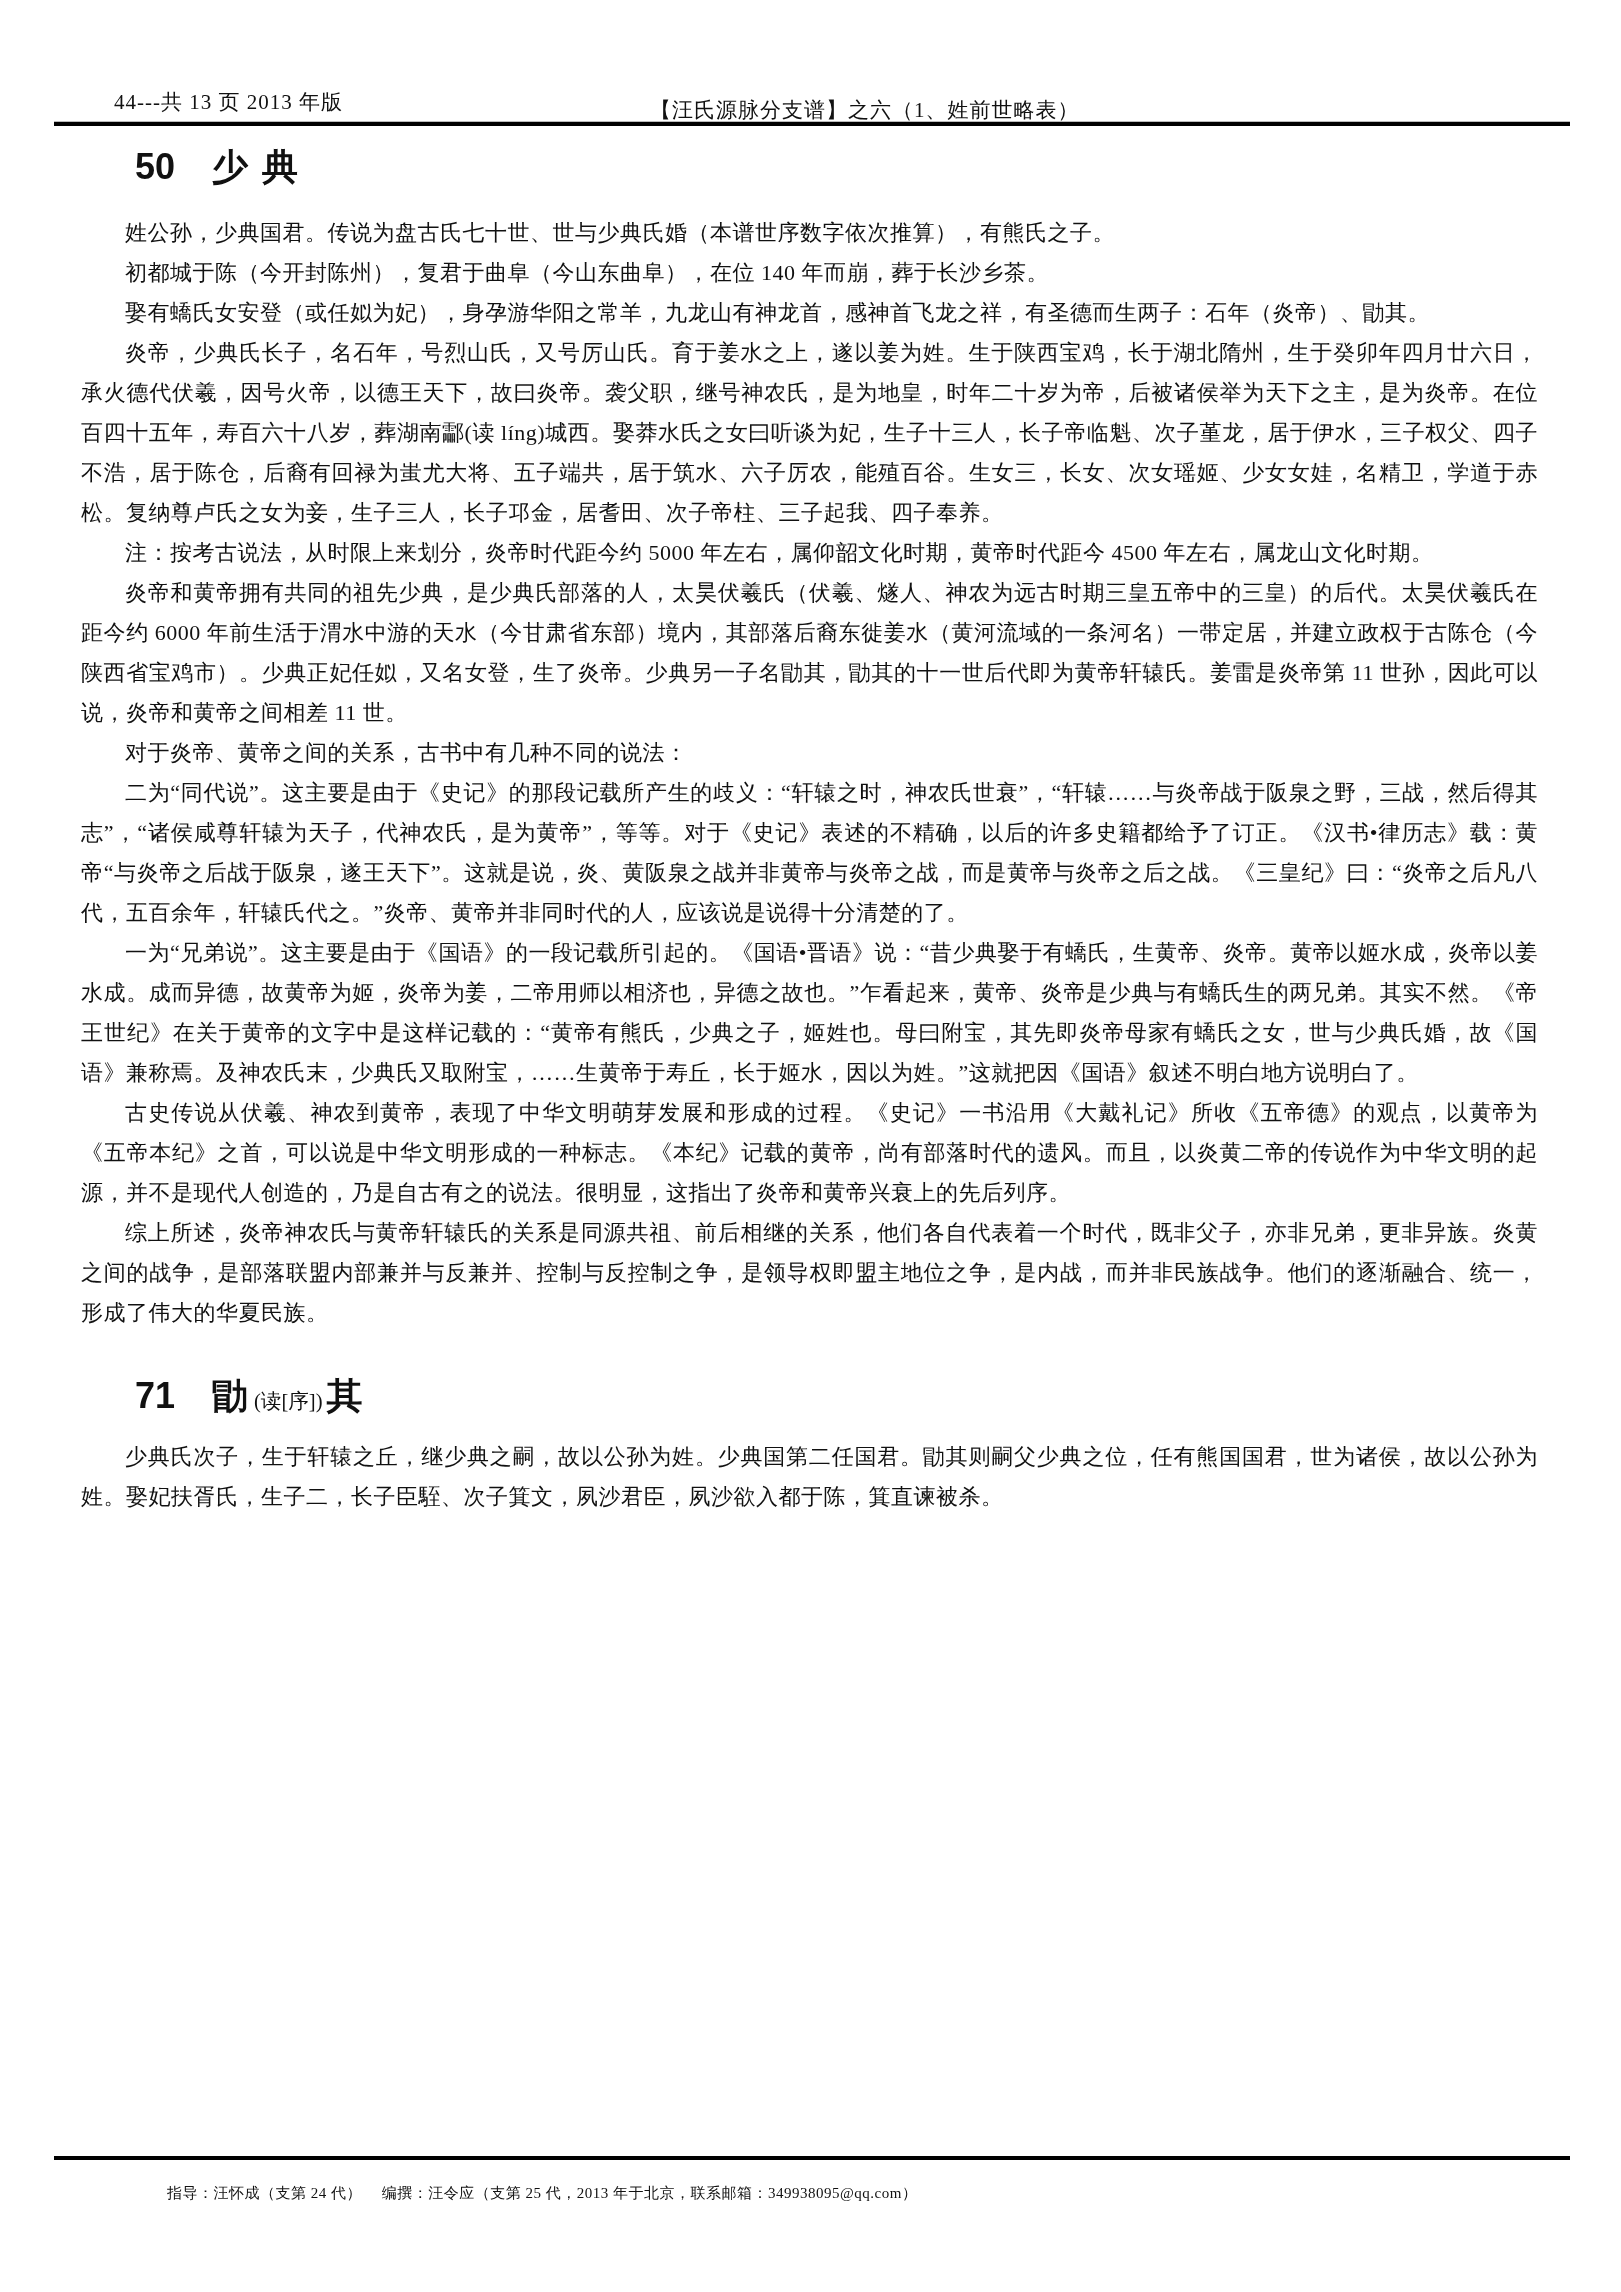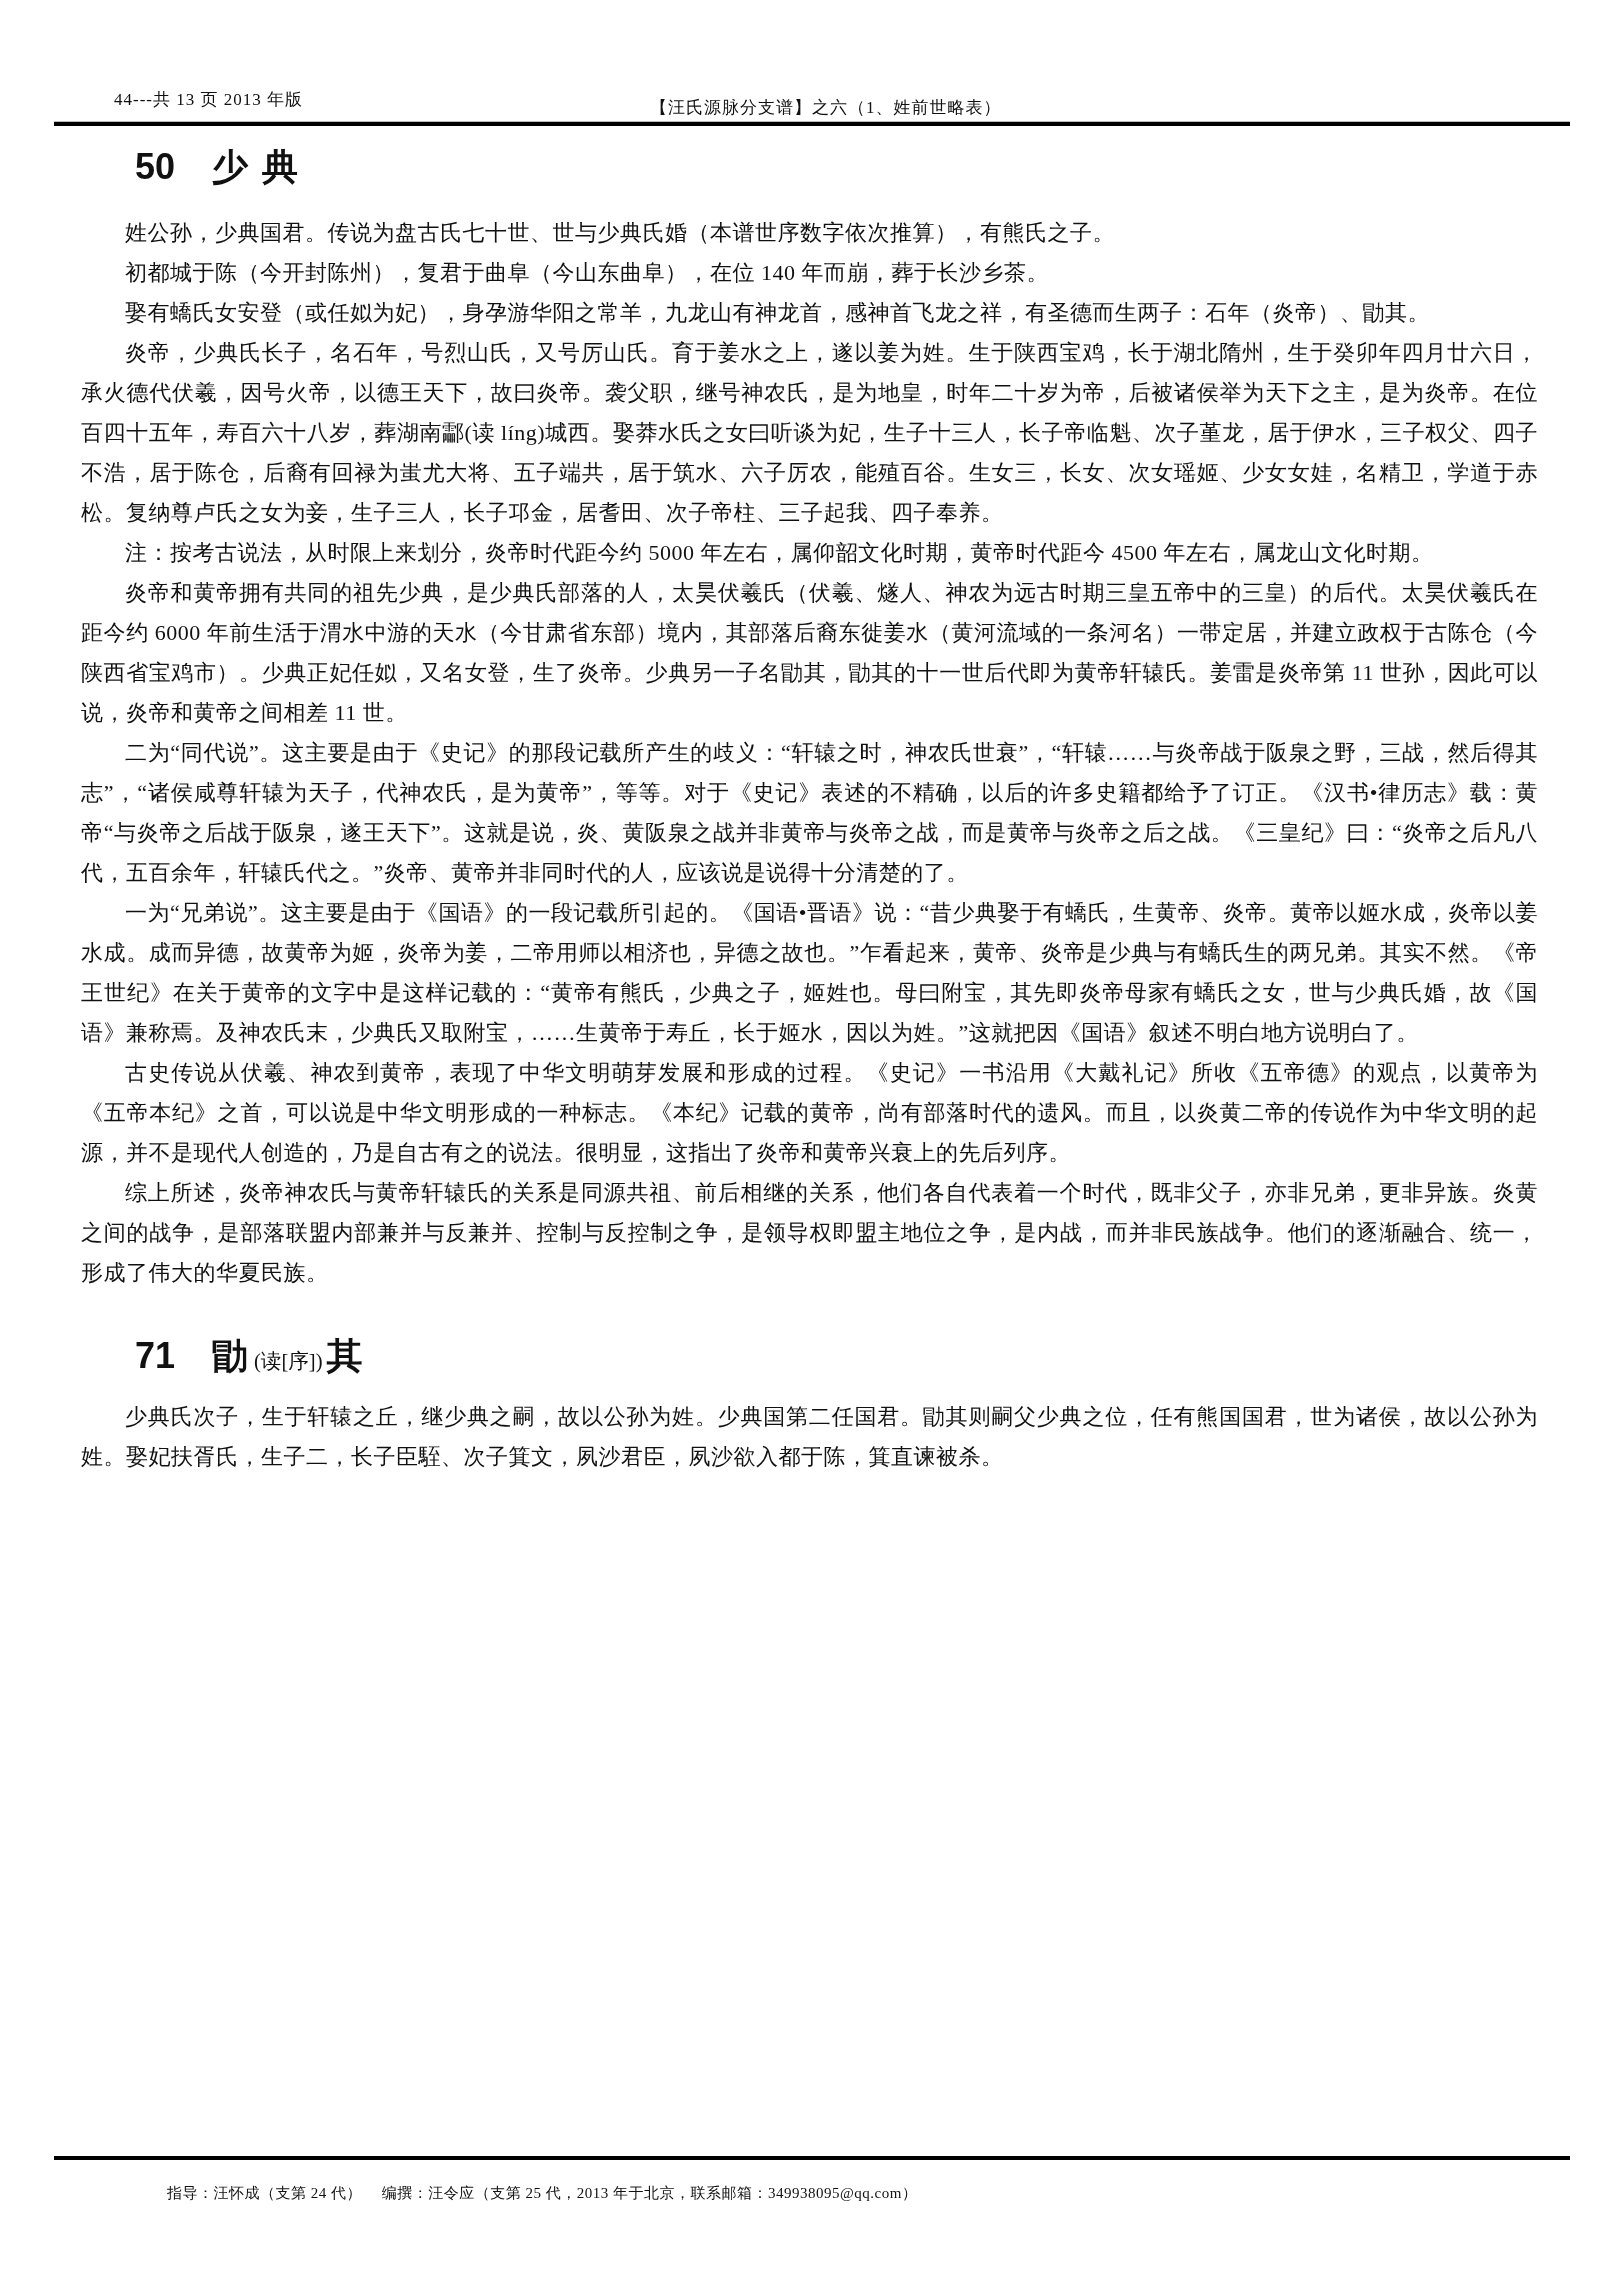--- a/index.html
+++ b/index.html
@@ -6,21 +6,21 @@
   .page {
     position:relative;
     width:1621px; height:2293px;
     margin:0 auto;
     background:#ffffff;
     color:#111;
     font-family:"Liberation Serif","DejaVu Serif",serif;
     overflow:hidden;
   }
   
-  .header { position:absolute; top:88px; left:0; width:1621px; height:33px; font-size:17px; }
+  .header { position:absolute; top:88px; left:0; width:1621px; height:33px; font-size:21px; }
   .header-left  { position:absolute; left:114px; top:0; letter-spacing:1px; }
   .header-right { position:absolute; left:650px; top:8px; letter-spacing:1px;font-family:Liberation Serif, serif; }
   .header-rule  { position:absolute; top:121px; left:54px; width:1516px; height:3.9px;
                   background:#000; border-top:1px solid #bbb; }
   
   .content { position:absolute; top:135px; left:81px; width:1457px; }
   .sec-title {
     font-family:"Liberation Sans","DejaVu Sans",sans-serif;
     font-weight:bold; font-size:36px; line-height:43px;
     padding-left:54px; margin:9.8px 0 25.5px 0;
@@ -59,20 +59,21 @@
     <div class="sec-title">
       <span class="num">50</span><span>少 典</span>
     </div>
 
     <p class="para">姓公孙，少典国君。传说为盘古氏七十世、世与少典氏婚（本谱世序数字依次推算），有熊氏之子。</p>
     <p class="para">初都城于陈（今开封陈州），复君于曲阜（今山东曲阜），在位 140 年而崩，葬于长沙乡茶。</p>
     <p class="para">娶有蟜氏女安登（或任姒为妃），身孕游华阳之常羊，九龙山有神龙首，感神首飞龙之祥，有圣德而生两子：石年（炎帝）、勖其。</p>
     <p class="para">炎帝，少典氏长子，名石年，号烈山氏，又号厉山氏。育于姜水之上，遂以姜为姓。生于陕西宝鸡，长于湖北隋州，生于癸卯年四月廿六日，承火德代伏羲，因号火帝，以德王天下，故曰炎帝。袭父职，继号神农氏，是为地皇，时年二十岁为帝，后被诸侯举为天下之主，是为炎帝。在位百四十五年，寿百六十八岁，葬湖南酃(读 líng)城西。娶莽水氏之女曰听谈为妃，生子十三人，长子帝临魁、次子堇龙，居于伊水，三子权父、四子不浩，居于陈仓，后裔有回禄为蚩尤大将、五子端共，居于筑水、六子厉农，能殖百谷。生女三，长女、次女瑶姬、少女女娃，名精卫，学道于赤松。复纳尊卢氏之女为妾，生子三人，长子邛金，居耆田、次子帝柱、三子起我、四子奉养。</p>
     <p class="para">注：按考古说法，从时限上来划分，炎帝时代距今约 5000 年左右，属仰韶文化时期，黄帝时代距今 4500 年左右，属龙山文化时期。</p>
     <p class="para">炎帝和黄帝拥有共同的祖先少典，是少典氏部落的人，太昊伏羲氏（伏羲、燧人、神农为远古时期三皇五帝中的三皇）的后代。太昊伏羲氏在距今约 6000 年前生活于渭水中游的天水（今甘肃省东部）境内，其部落后裔东徙姜水（黄河流域的一条河名）一带定居，并建立政权于古陈仓（今陕西省宝鸡市）。少典正妃任姒，又名女登，生了炎帝。少典另一子名勖其，勖其的十一世后代即为黄帝轩辕氏。姜雷是炎帝第 11 世孙，因此可以说，炎帝和黄帝之间相差 11 世。</p>
+    <p class="para">对于炎帝、黄帝之间的关系，古书中有几种不同的说法：</p>
     <p class="para">二为“同代说”。这主要是由于《史记》的那段记载所产生的歧义：“轩辕之时，神农氏世衰”，“轩辕……与炎帝战于阪泉之野，三战，然后得其志”，“诸侯咸尊轩辕为天子，代神农氏，是为黄帝”，等等。对于《史记》表述的不精确，以后的许多史籍都给予了订正。《汉书•律历志》载：黄帝“与炎帝之后战于阪泉，遂王天下”。这就是说，炎、黄阪泉之战并非黄帝与炎帝之战，而是黄帝与炎帝之后之战。《三皇纪》曰：“炎帝之后凡八代，五百余年，轩辕氏代之。”炎帝、黄帝并非同时代的人，应该说是说得十分清楚的了。</p>
     <p class="para">一为“兄弟说”。这主要是由于《国语》的一段记载所引起的。《国语•晋语》说：“昔少典娶于有蟜氏，生黄帝、炎帝。黄帝以姬水成，炎帝以姜水成。成而异德，故黄帝为姬，炎帝为姜，二帝用师以相济也，异德之故也。”乍看起来，黄帝、炎帝是少典与有蟜氏生的两兄弟。其实不然。《帝王世纪》在关于黄帝的文字中是这样记载的：“黄帝有熊氏，少典之子，姬姓也。母曰附宝，其先即炎帝母家有蟜氏之女，世与少典氏婚，故《国语》兼称焉。及神农氏末，少典氏又取附宝，……生黄帝于寿丘，长于姬水，因以为姓。”这就把因《国语》叙述不明白地方说明白了。</p>
     <p class="para">古史传说从伏羲、神农到黄帝，表现了中华文明萌芽发展和形成的过程。《史记》一书沿用《大戴礼记》所收《五帝德》的观点，以黄帝为《五帝本纪》之首，可以说是中华文明形成的一种标志。《本纪》记载的黄帝，尚有部落时代的遗风。而且，以炎黄二帝的传说作为中华文明的起源，并不是现代人创造的，乃是自古有之的说法。很明显，这指出了炎帝和黄帝兴衰上的先后列序。</p>
     <p class="para">综上所述，炎帝神农氏与黄帝轩辕氏的关系是同源共祖、前后相继的关系，他们各自代表着一个时代，既非父子，亦非兄弟，更非异族。炎黄之间的战争，是部落联盟内部兼并与反兼并、控制与反控制之争，是领导权即盟主地位之争，是内战，而并非民族战争。他们的逐渐融合、统一，形成了伟大的华夏民族。</p>
 
     <div class="sec-title second">
       <span class="num">71</span><span>勖</span><span class="reading">(读[序])</span><span>其</span>
     </div>
 
     <p class="para">少典氏次子，生于轩辕之丘，继少典之嗣，故以公孙为姓。少典国第二任国君。勖其则嗣父少典之位，任有熊国国君，世为诸侯，故以公孙为姓。娶妃扶胥氏，生子二，长子臣駤、次子箕文，夙沙君臣，夙沙欲入都于陈，箕直谏被杀。</p>

